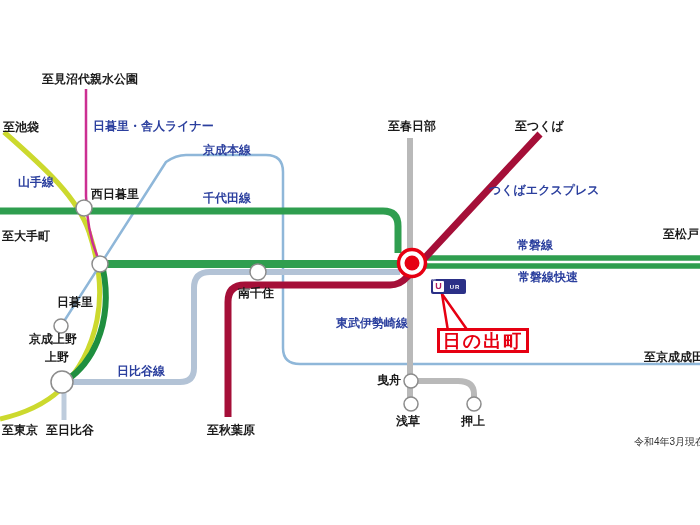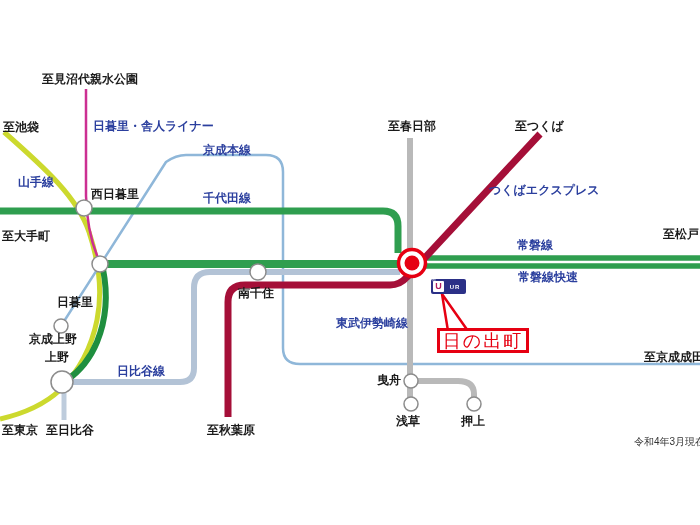--- a/index.html
+++ b/index.html
@@ -25,21 +25,21 @@
     display:flex;align-items:center;justify-content:center;
     color:#b01e64;font-size:9px;font-weight:bold;line-height:1;
   }
   #ur-badge .ur-text{
     flex:1;text-align:center;color:#fff;font-size:6px;font-weight:bold;letter-spacing:1px;line-height:1;
   }
   
   #callout-box{
     position:absolute;left:437px;top:328px;width:92px;height:25px;box-sizing:border-box;
     background:#fff;border:3px solid #e60012;display:flex;align-items:center;justify-content:center;
-    color:#e60012;font-size:18px;font-weight:normal;letter-spacing:2px;
+    color:#e60012;font-size:18px;font-weight:bold;letter-spacing:2px;
   }
 </style>
 </head>
 <body>
 
 <div id="map">
 
   <svg id="rails" width="700" height="525" viewBox="0 0 700 525">
 
     <path d="M 4 132 C 45 168 78 198 89 232 C 99 262 103 290 97 320 C 91 350 78 372 60 390 C 45 404 22 414 0 419" fill="none" stroke="#ccd92e" stroke-width="5"></path>

